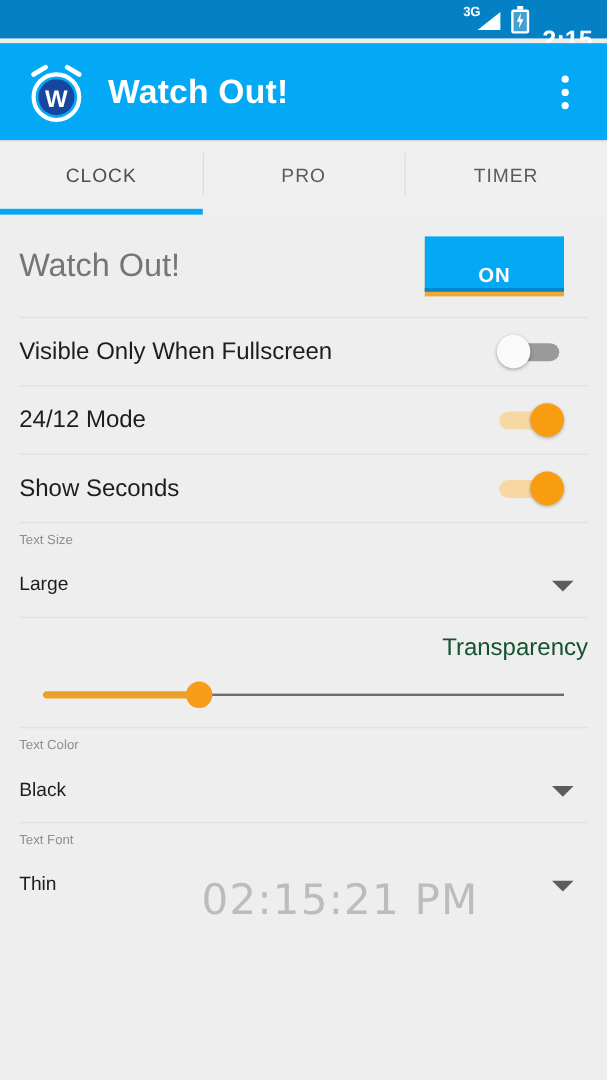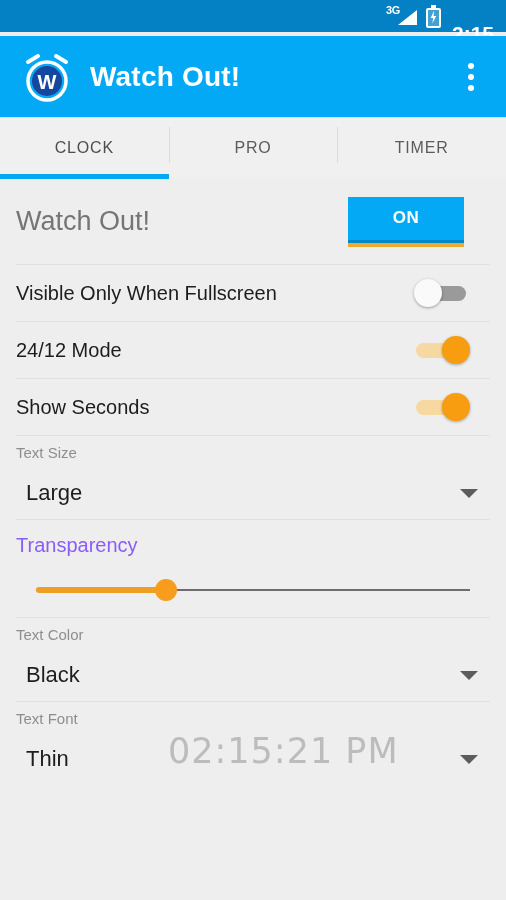--- a/index.html
+++ b/index.html
@@ -193,24 +193,24 @@
     color: #757575;
     flex: 1 1 auto;
   }
   #onoff-button {
     width: 116px;
     height: 46px;
     background: #03a9f4;
     border-bottom: 3px solid #0288c7;
     box-shadow: 0 4px 0 0 #efa832;
     display: flex;
-    align-items: center;
+    align-items: flex-end;
     justify-content: center;
     box-sizing: border-box;
-    margin-right: 26px;
+    margin-right: 20px;
     margin-bottom: 4px;
   }
   #onoff-button span {
     color: #ffffff;
     font-size: 17px;
     font-weight: bold;
     letter-spacing: 0.6px;
   }
 
   
@@ -254,53 +254,53 @@
     background: #f89c10;
     box-shadow: 0 1px 3px rgba(0,0,0,0.3);
   }
 
   
   .spinner-row {
     padding-top: 8px;
     padding-bottom: 6px;
   }
   .spinner-row .caption {
-    font-size: 15px;
+    font-size: 11px;
     color: #8e8e8e;
     margin-bottom: 12px;
   }
   .spinner-line {
     position: relative;
     display: flex;
     align-items: center;
     height: 40px;
   }
   .spinner-line .value {
-    font-size: 22px;
+    font-size: 16px;
     color: #1d1d1d;
-    margin-left: 10px;
     flex: 0 0 auto;
   }
   .caret {
     position: absolute;
     right: 12px;
     top: 50%;
     margin-top: -4px;
     width: 0; height: 0;
     border-left: 9px solid transparent;
     border-right: 9px solid transparent;
     border-top: 9px solid #5c5c5c;
   }
 
   
   #row-transparency { padding-top: 14px; padding-bottom: 16px; }
   #transparency-label {
     font-size: 20px;
-    color: #8b5cf6;
-    margin-bottom: 22px;
+    color: #14532d;
+    margin-bottom: 16px;
+    text-align: right;
   }
   #slider {
     position: relative;
     height: 22px;
     margin: 0 20px 0 20px;
   }
   #slider .track-bg {
     position: absolute;
     left: 0; top: 10px;
     width: 100%; height: 2px;

